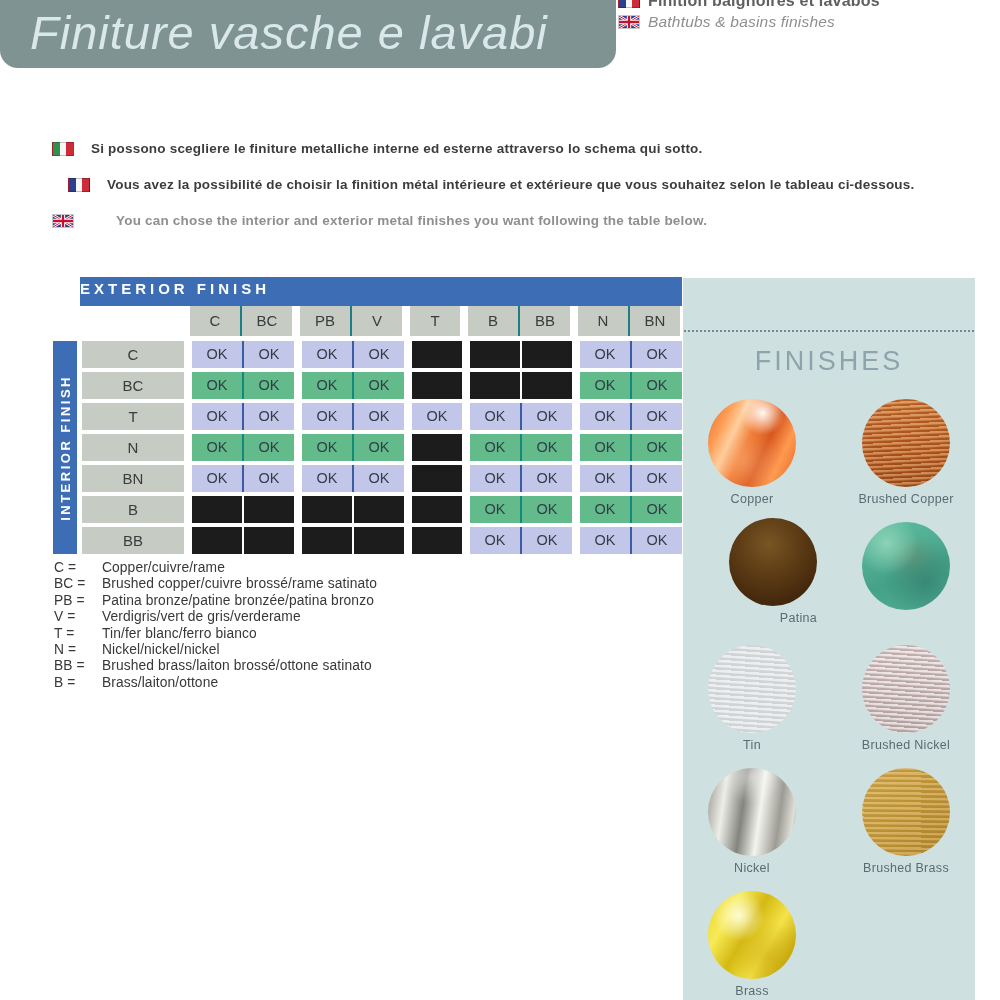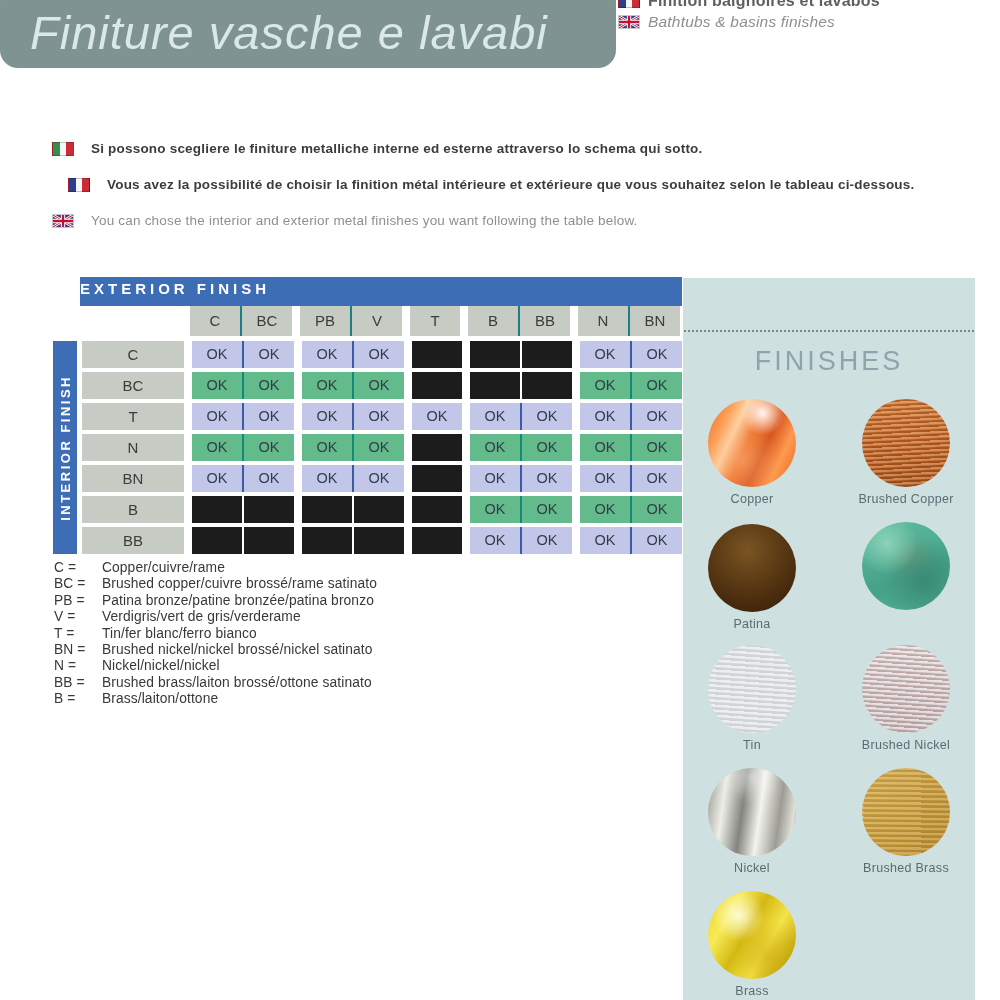--- a/index.html
+++ b/index.html
@@ -22,21 +22,21 @@
   
   .flag{width:22px;height:14px;border:1px solid rgba(0,0,0,.22);box-sizing:border-box;flex:0 0 auto;}
   .flag-it{background:linear-gradient(90deg,#2f9150 0 33.3%,#f6f6f6 33.3% 66.6%,#cd2b37 66.6% 100%);}
   .flag-fr{background:linear-gradient(90deg,#2b3f8f 0 33.3%,#f6f6f6 33.3% 66.6%,#cd2b37 66.6% 100%);}
   .flag-uk{padding:0;border:1px solid rgba(0,0,0,.22);}
   .flag-uk svg{display:block;width:100%;height:100%;}
   
   .intro-row{position:absolute;left:52px;display:flex;align-items:center;gap:17px;}
   .i1{top:141px;} .i2{top:177px;padding-left:16px;} .i3{top:213px;}
   .intro-text{font-size:13.5px;font-weight:bold;color:var(--text_dark,#3c3c3c);letter-spacing:.2px;}
-  .i3 .intro-text{font-weight:normal;color:var(--text_gray,#8f8f8f);}
+  .i3 .intro-text{font-weight:bold;color:var(--text_gray,#8f8f8f);margin-left:25px;}
   
   .matrix{position:absolute;left:53px;top:277px;width:632px;height:282px;}
   .ext-bar{position:absolute;left:27px;top:0;width:602px;height:29px;
     background:var(--blue,#3d6db5);color:#fff;font-weight:bold;font-size:15px;
     letter-spacing:4px;line-height:23px;}
   .side-bar{position:absolute;left:0;top:64px;width:24px;height:213px;
     background:var(--blue,#3d6db5);display:flex;align-items:center;justify-content:center;}
   .side-text{writing-mode:vertical-rl;transform:rotate(180deg);color:#fff;
     font-size:13px;font-weight:bold;letter-spacing:2.5px;white-space:nowrap;}
   .header-row{position:absolute;left:137px;top:29px;display:flex;gap:8px;}
@@ -380,24 +380,20 @@
     </div>
     <div class="legend-row">
       <div class="legend-abbr">V =</div>
       <div class="legend-text">Verdigris/vert de gris/verderame</div>
     </div>
     <div class="legend-row">
       <div class="legend-abbr">T =</div>
       <div class="legend-text">Tin/fer blanc/ferro bianco</div>
     </div>
     <div class="legend-row">
-      <div class="legend-abbr">BN =</div>
-      <div class="legend-text">Brushed nickel/nickel brossé/nickel satinato</div>
-    </div>
-    <div class="legend-row">
       <div class="legend-abbr">N =</div>
       <div class="legend-text">Nickel/nickel/nickel</div>
     </div>
     <div class="legend-row">
       <div class="legend-abbr">BB =</div>
       <div class="legend-text">Brushed brass/laiton brossé/ottone satinato</div>
     </div>
     <div class="legend-row">
       <div class="legend-abbr">B =</div>
       <div class="legend-text">Brass/laiton/ottone</div>
@@ -409,21 +405,21 @@
   <div class="fin-title">FINISHES</div>
   <div class="swatches">
       <div class="sw-cell" style="left: 4px; top: 0px;">
         <div class="sw-circle copper"></div>
         <div class="sw-label">Copper</div>
       </div>
       <div class="sw-cell" style="left: 158px; top: 0px; text-align: right;">
         <div class="sw-circle brushed-copper"></div>
         <div class="sw-label">Brushed Copper</div>
       </div>
-      <div class="sw-cell" style="left: 4px; top: 125px;">
+      <div class="sw-cell" style="left: 4px; top: 119px; align-items: flex-end;">
         <div class="sw-circle patina"></div>
         <div class="sw-label">Patina</div>
       </div>
       <div class="sw-cell" style="left: 158px; top: 123px; gap: 36px;">
         <div class="sw-circle verdigris"></div>
         <div class="sw-label">Verdigris</div>
       </div>
       <div class="sw-cell" style="left: 4px; top: 246px;">
         <div class="sw-circle tin"></div>
         <div class="sw-label">Tin</div>

